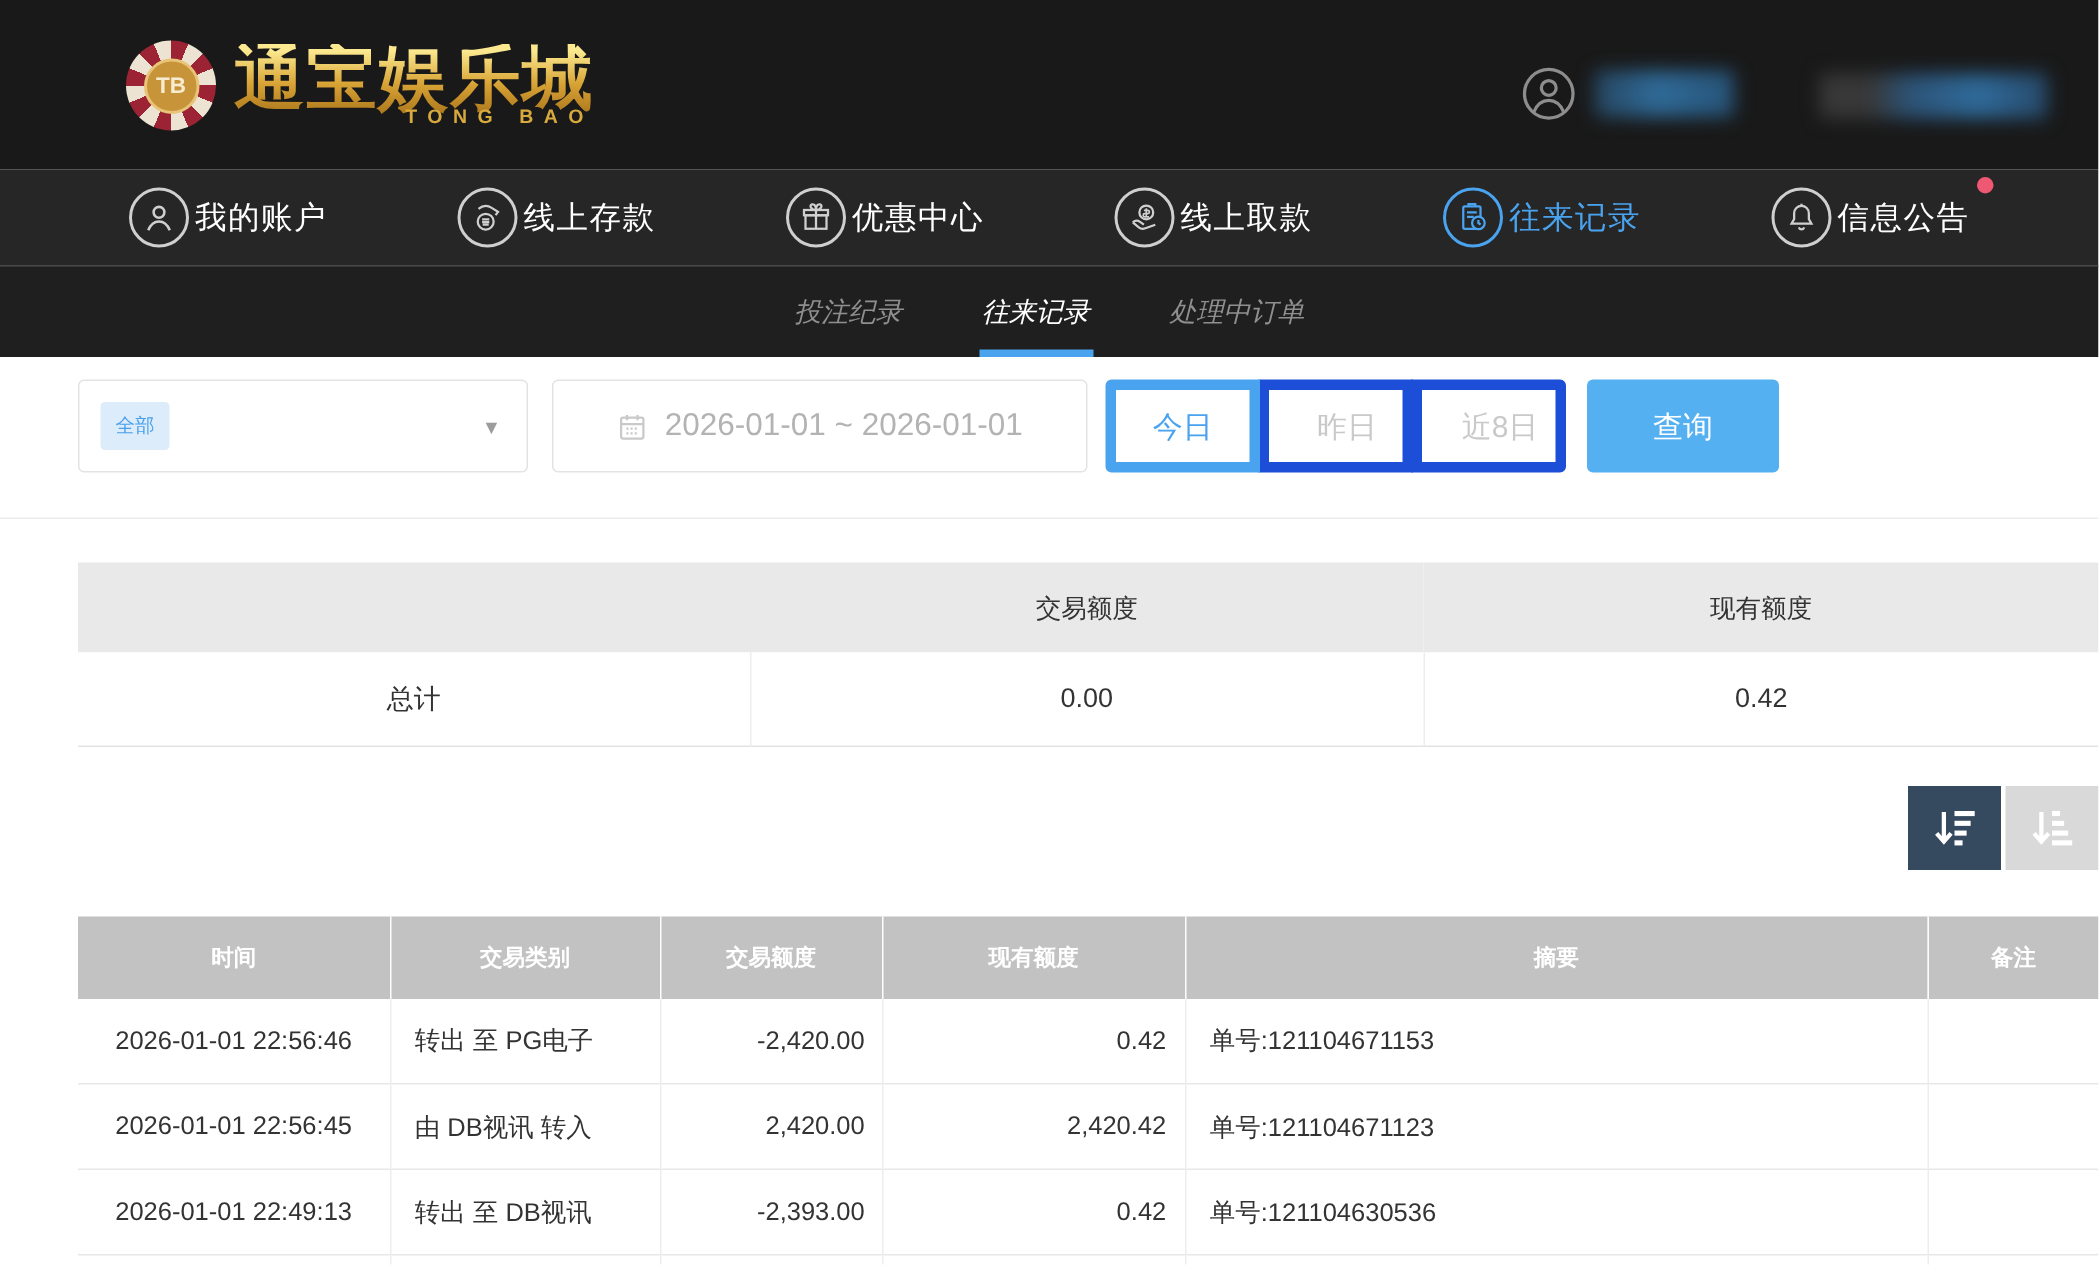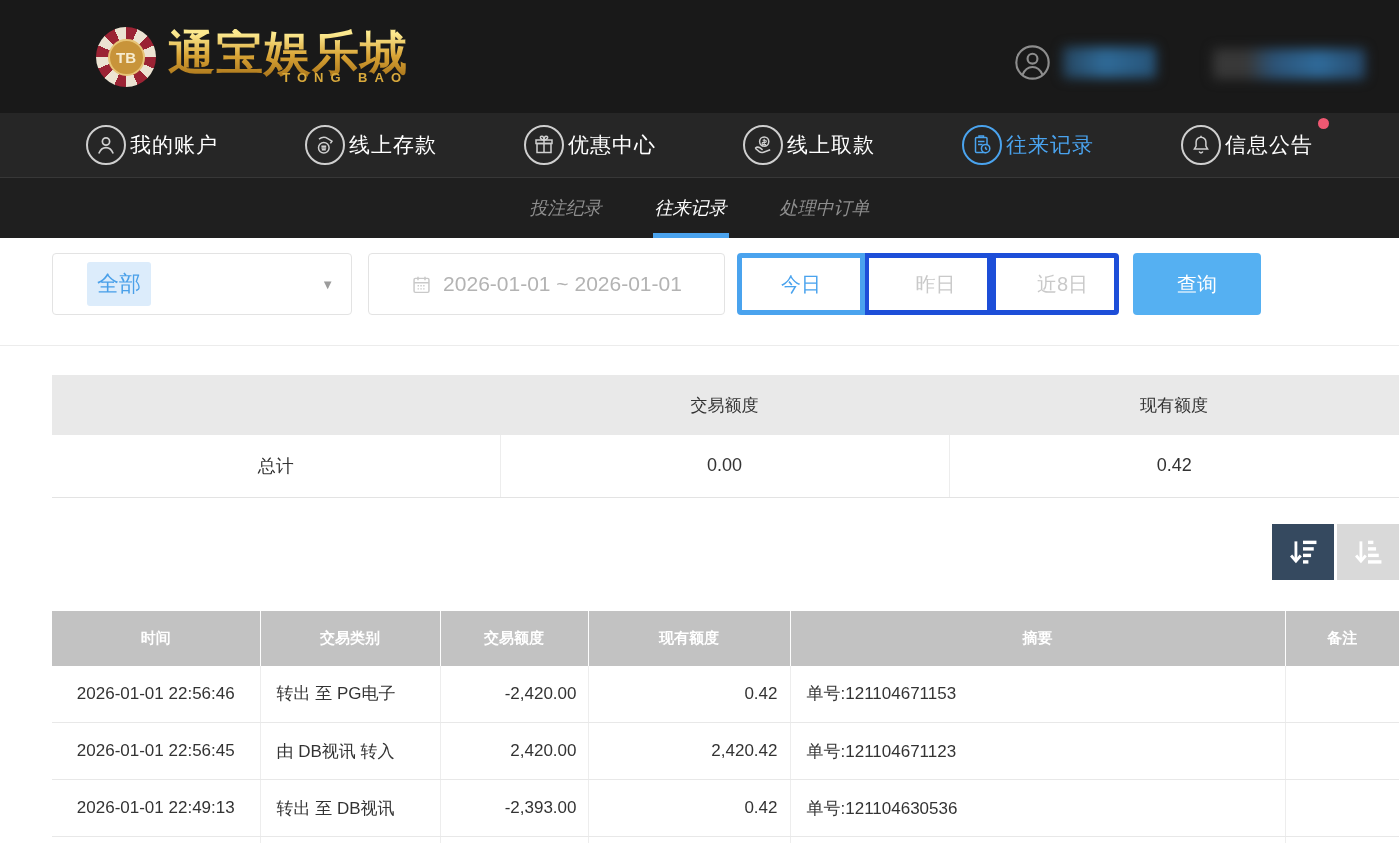--- a/index.html
+++ b/index.html
@@ -1,21 +1,21 @@
 <!DOCTYPE html>
 <html><head>
 <meta charset="utf-8">
 <style>
   * { margin:0; padding:0; box-sizing:border-box; }
   html,body { width:1399px; height:843px; overflow:hidden; background:#fff;
               font-family:"Liberation Sans", sans-serif; }
 
   
   .topbar { height:113px; background:#191919; position:relative; }
-  .logo { position:absolute; left:96px; top:27px; display:flex; align-items:center; }
+  .logo { position:absolute; left:84px; top:27px; display:flex; align-items:center; }
   .chip { width:60px; height:60px; border-radius:50%;
           background:repeating-conic-gradient(#9b2334 0 22.5deg, #ece3d2 22.5deg 45deg);
           display:flex; align-items:center; justify-content:center; }
   .chip-inner { width:37px; height:37px; border-radius:50%; background:#c8943a;
           border:2px solid #e7c477; color:#f7ecd0; font-weight:bold; font-size:15px;
           display:flex; align-items:center; justify-content:center; }
   .logo-text { margin-left:12px; }
   .logo-cn { font-family:"Liberation Serif", serif; font-weight:bold; font-size:47px; line-height:1.05;
           letter-spacing:1px; background:linear-gradient(180deg,#fce98f 10%,#d8a335 55%,#a9741a);
           -webkit-background-clip:text; background-clip:text; color:transparent; }
@@ -47,29 +47,29 @@
   .subtab { font-size:18px; color:#8f8f8f; display:flex; align-items:center;
             position:relative; cursor:pointer; padding:0 2px; }
   .subtab.active { color:#ffffff; }
   .subtab.active::after { content:""; position:absolute; left:0; right:0; bottom:0;
             height:5px; background:#4aa3ee; }
 
   
   .filters { display:flex; margin:15px 52px 0 52px; height:62px; }
   .dropdown { width:300px; border:1px solid #e3e3e3; border-radius:4px; background:#fff;
             display:flex; align-items:center; padding:0 14px; position:relative; cursor:pointer; }
-  .sel-chip { background:#dcecfb; color:#4aa0e9; font-size:22px; padding:7px 10px; border-radius:3px;margin-left:20px; }
+  .sel-chip { background:#dcecfb; color:#4aa0e9; font-size:13px; padding:7px 10px; border-radius:3px; }
   .caret { position:absolute; right:17px; color:#9c9c9c; font-size:13px; }
   .datebox { width:357px; margin-left:16px; border:1px solid #e3e3e3; border-radius:4px;
             display:flex; align-items:center; justify-content:center; gap:11px;
             color:#b3b3b3; font-size:21px; cursor:pointer; }
   .datebox svg { color:#c9c9c9; }
   .segmented { display:flex; margin-left:12px; }
-  .seg { width:128px; display:flex; align-items:center; justify-content:center;
-            font-size:20px; color:#c9c9c9; border:5px solid #1d4ed8; background:#fff;
+  .seg { width:103px; display:flex; align-items:center; justify-content:center;
+            font-size:20px; color:#c9c9c9; border:7px solid #1d4ed8; background:#fff;
             cursor:pointer; }
   .seg + .seg { margin-left:-1px;padding-left:15px; }
   .seg:first-child { border-radius:4px 0 0 4px; }
   .seg:last-child { border-radius:0 4px 4px 0; }
   .seg.active { border-color:#4aa3ee; color:#4aa3ee; z-index:1; }
   .search-btn { width:128px; margin-left:14px; background:#55b0f2; color:#fff;
             font-size:20px; border:none; border-radius:4px; cursor:pointer; }
 
   .divider { height:1px; background:#ececec; margin-top:30px; }
 

